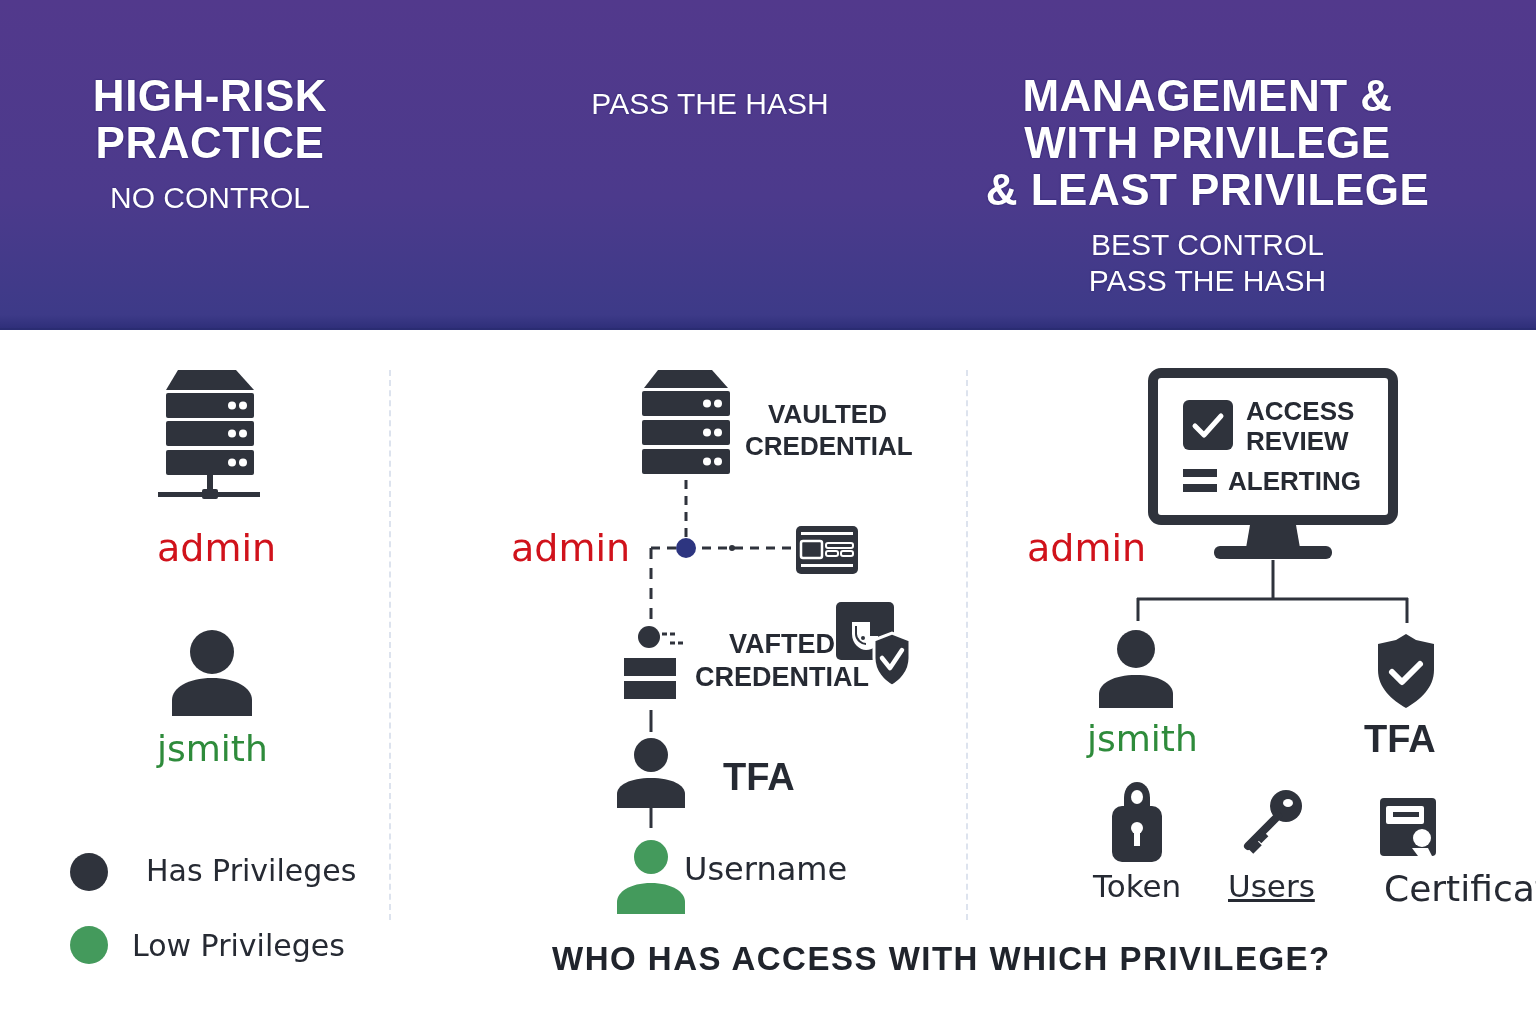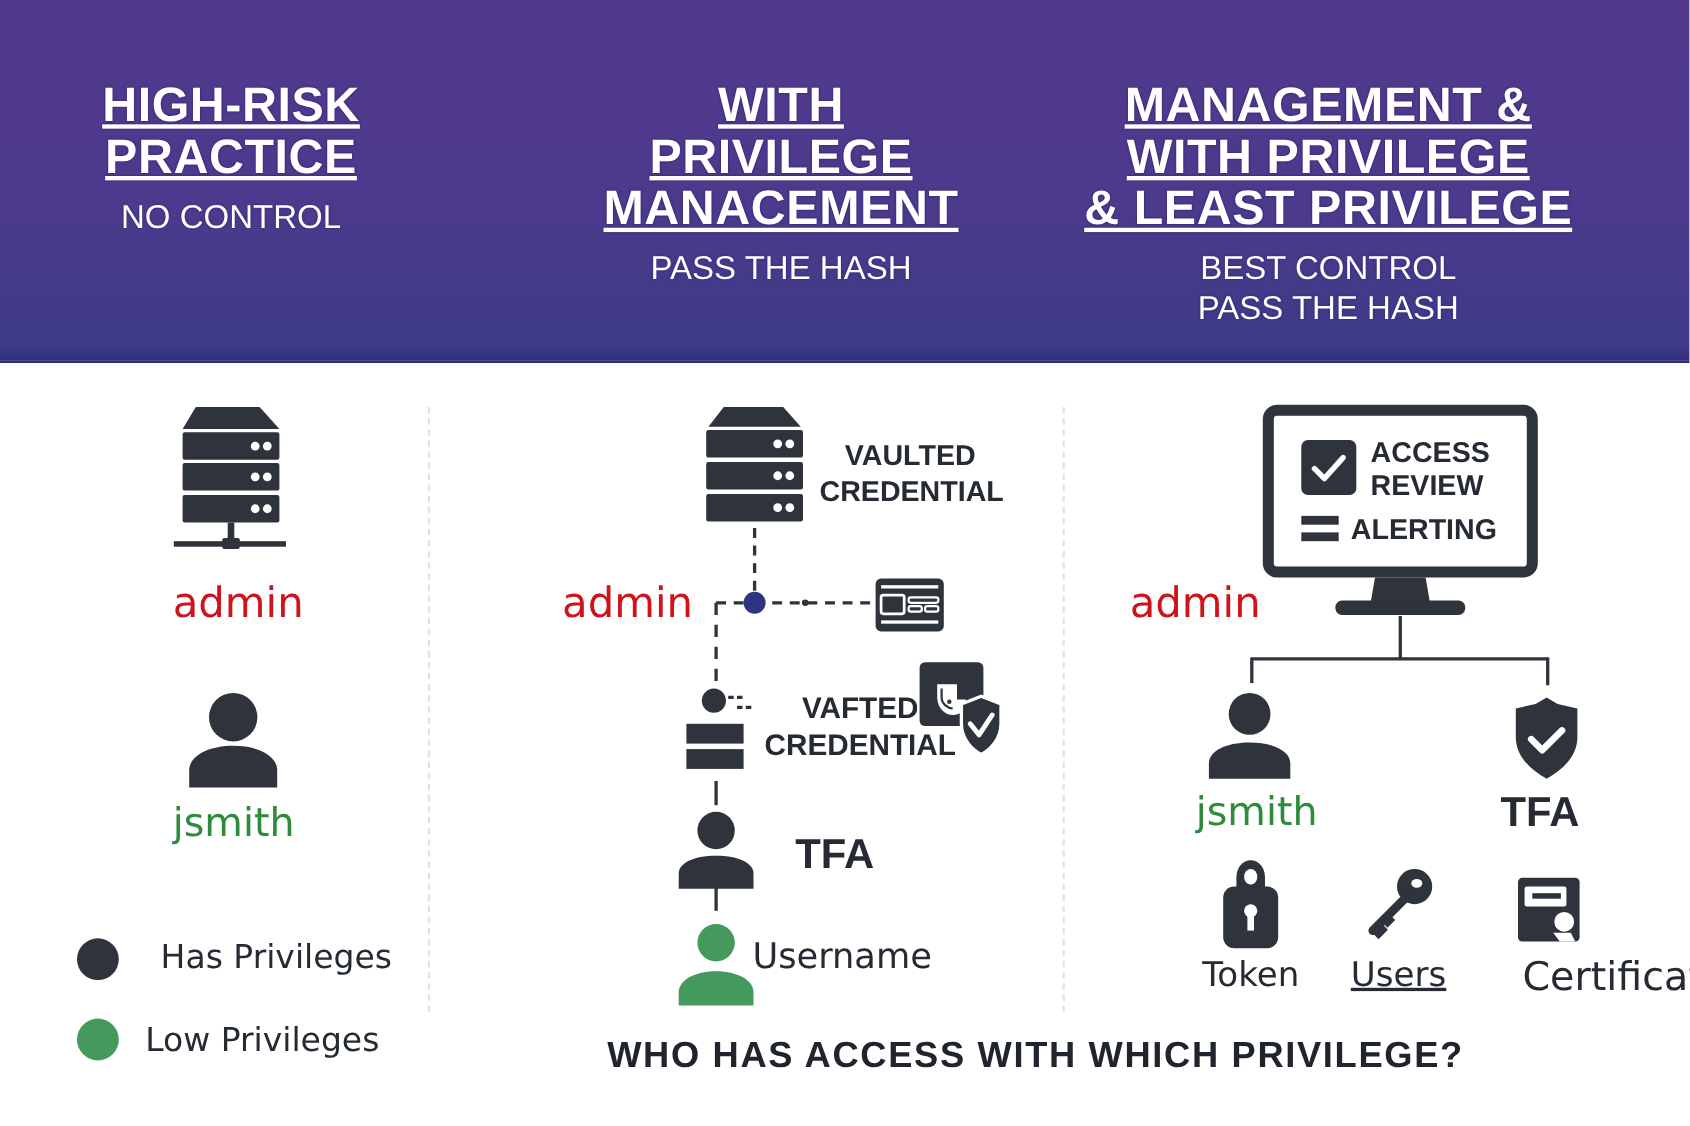--- a/index.html
+++ b/index.html
@@ -8,21 +8,20 @@
 
   .header {
     position: absolute; left: 0; top: 0; width: 1536px; height: 330px;
     background: linear-gradient(180deg, #52398c 0%, #4c3a8c 60%, #3d3a88 96%, #2f2f7a 100%);
     border-bottom: 2px solid #2a2c72;
   }
   .hcol { position: absolute; top: 72px; text-align: center; color: #ffffff; }
   .htitle {
     font-weight: 700; font-size: 44px; line-height: 47px; letter-spacing: 0.5px;
     text-shadow: 0 0 2px #2a1f6e, 0 0 1px #2a1f6e;
-    text-decoration: underline;
   }
   .hsub {
     font-weight: 400; font-size: 30px; line-height: 36px; margin-top: 10px;
     text-shadow: 0 0 2px #2a1f6e;
   }
   #hcol1 { left: 60px; width: 300px; }
   #hcol2 { left: 520px; width: 380px; }
   #hcol3 { left: 975px; width: 465px; }
 
   .divider {
@@ -52,25 +51,20 @@
   <div class="hcol" id="hcol1">
     <div class="htitle">
       <div>HIGH-RISK</div>
       <div>PRACTICE</div>
     </div>
     <div class="hsub" style="margin-top:14px">
       <div>NO CONTROL</div>
     </div>
   </div>
   <div class="hcol" id="hcol2">
-    <div class="htitle">
-      <div>WITH</div>
-      <div>PRIVILEGE</div>
-      <div>MANACEMENT</div>
-    </div>
     <div class="hsub" style="margin-top:14px">
       <div>PASS THE HASH</div>
     </div>
   </div>
   <div class="hcol" id="hcol3">
     <div class="htitle">
       <div>MANAGEMENT &amp;</div>
       <div>WITH PRIVILEGE</div>
       <div>&amp; LEAST PRIVILEGE</div>
     </div>

